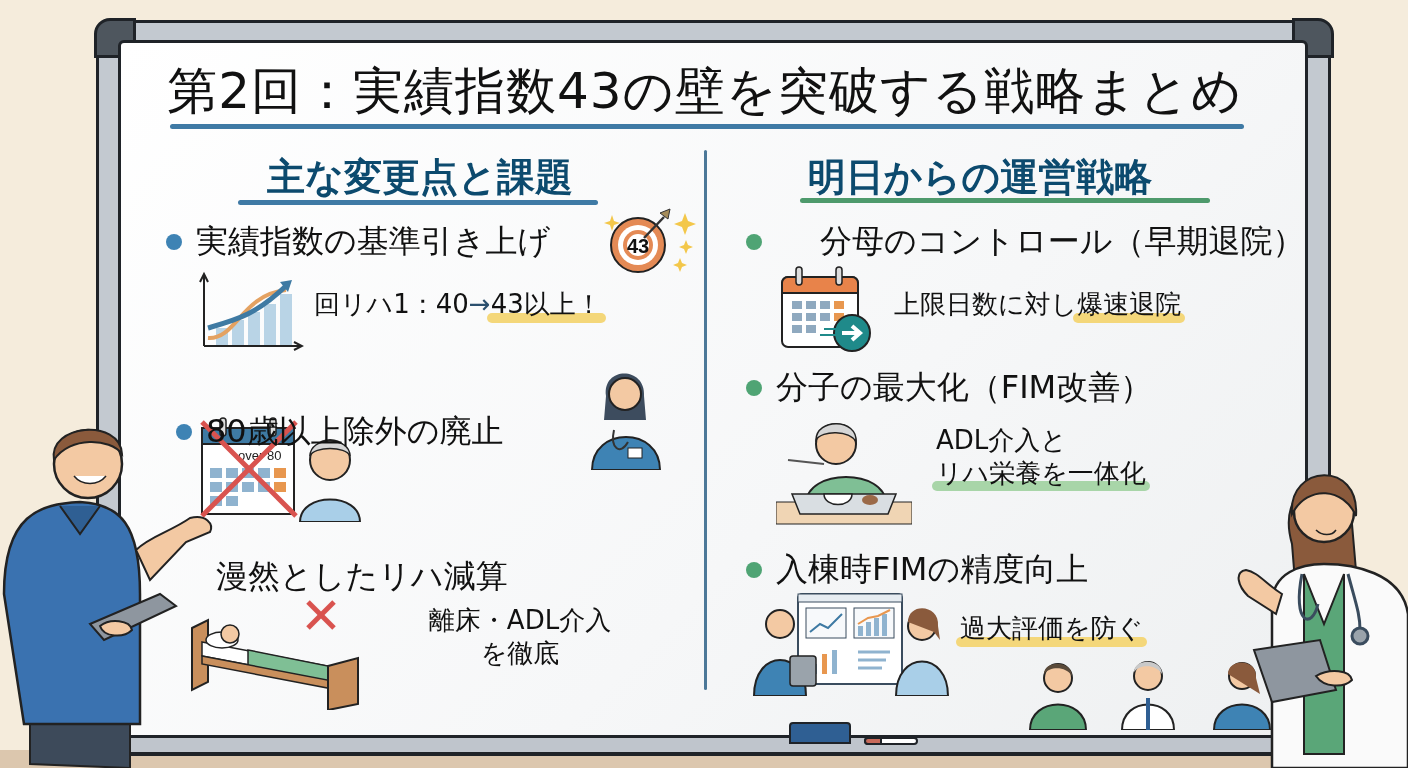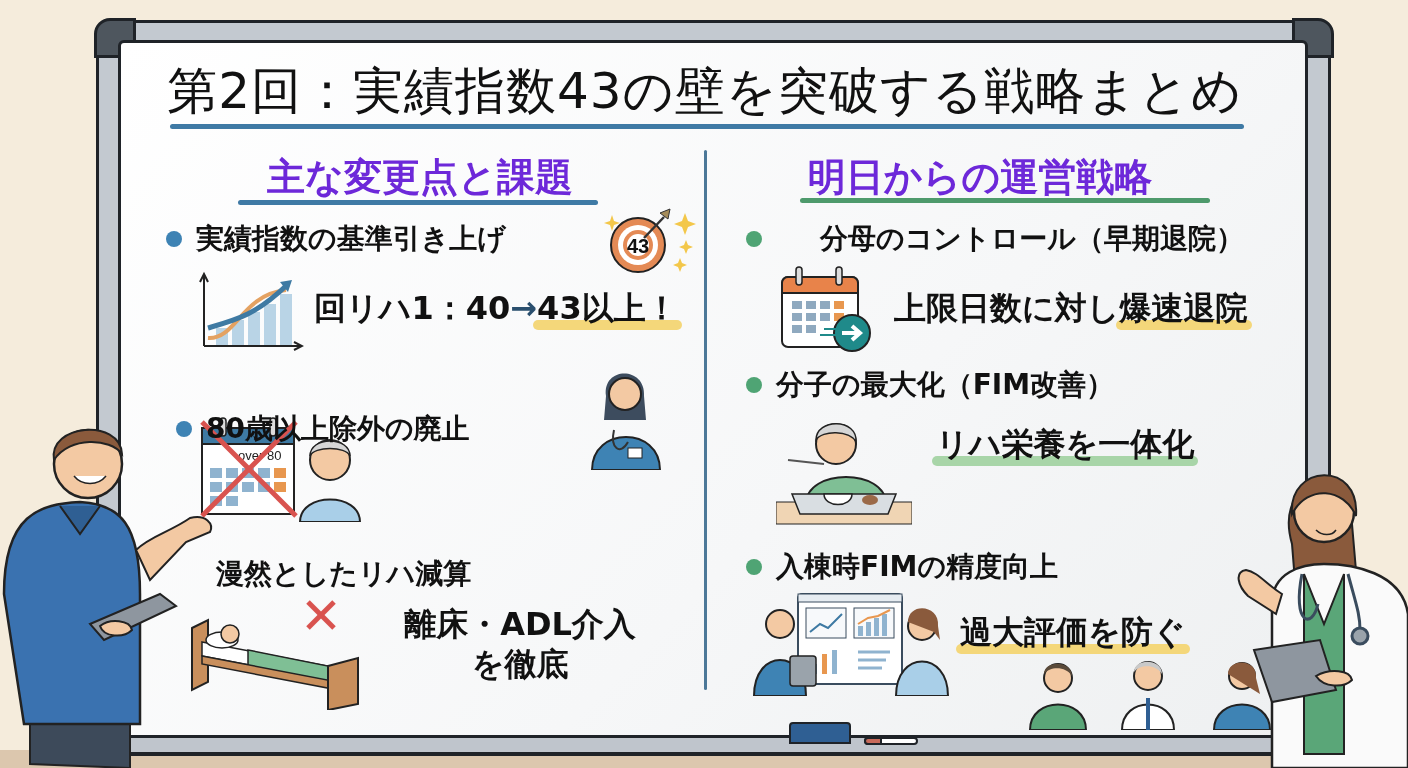--- a/index.html
+++ b/index.html
@@ -55,41 +55,41 @@
   }
   .title-underline {
     position: absolute; left: 170px; top: 124px; width: 1074px; height: 5px;
     background: #3f7aa5; border-radius: 3px;
   }
   .divider {
     position: absolute; left: 704px; top: 150px; width: 3px; height: 540px;
     background: #4c7898; border-radius: 2px;
   }
   .col-heading {
-    position: absolute; font-size: 38px; font-weight: bold; color: #6d28d9;
+    position: absolute; font-size: 38px; font-weight: bold; color: #0c4a6e;
     text-align: center;
   }
   .col-heading.left { left: 240px; top: 152px; width: 360px; }
   .col-heading.right { left: 770px; top: 152px; width: 420px; text-align: center; }
   .heading-underline {
     position: absolute; height: 5px; border-radius: 3px;
   }
   .heading-underline.left { left: 238px; top: 200px; width: 360px; background: #3f7aa5; }
   .heading-underline.right { left: 800px; top: 198px; width: 410px; background: #4e9a6c; }
 
   .bullet-row {
-    position: absolute; display: flex; align-items: center; font-size: 28px;
-    font-weight: bold; color: #111; white-space: nowrap;
+    position: absolute; display: flex; align-items: center; font-size: 32px;
+    font-weight: normal; color: #111; white-space: nowrap;
   }
   .dot { width: 16px; height: 16px; border-radius: 50%; margin-right: 14px; flex-shrink: 0; }
   .dot.blue { background: #3e83b4; }
   .dot.green { background: #4fa474; }
 
   .sub-text {
-    position: absolute; font-size: 32px; font-weight: bold; color: #111;
+    position: absolute; font-size: 26px; font-weight: normal; color: #111;
     text-align: center; line-height: 1.25; white-space: nowrap;
   }
   .hl { position: relative; display: inline-block; }
   .hl::after {
     content: ""; position: absolute; left: -4px; right: -4px; bottom: -2px; height: 10px;
     border-radius: 5px; z-index: -1;
   }
   .hl.yellow::after { background: #f4d77a; }
   .hl.green::after { background: #a8d5a8; }
   .sub-text, .bullet-row { z-index: 2; }
@@ -254,20 +254,21 @@
   <rect x="0" y="88" width="136" height="22" fill="#f0d5b4" stroke="#222" stroke-width="1"></rect>
   <path d="M30 90 C30 54 110 54 110 90 Z" fill="#7fbf95" stroke="#222" stroke-width="2"></path>
   <circle cx="60" cy="30" r="20" fill="#f3c9a3" stroke="#222" stroke-width="2"></circle>
   <path d="M40 26 C40 4 82 4 80 28 C74 16 46 16 40 26 Z" fill="#d6d6d6" stroke="#222" stroke-width="1.5"></path>
   <path d="M16 80 L120 80 L112 100 L24 100 Z" fill="#d9dee2" stroke="#222" stroke-width="1.5"></path>
   <path d="M48 80 C48 94 76 94 76 80 Z" fill="#fff" stroke="#222" stroke-width="1.5"></path>
   <ellipse cx="94" cy="86" rx="8" ry="5" fill="#9b6a48"></ellipse>
   <line x1="12" y1="46" x2="48" y2="50" stroke="#555" stroke-width="2"></line>
 </svg>
 <div class="sub-text" style="left:936px; top:424px; text-align:left;">
+  <div>ADL介入と</div>
   <div><span class="hl green">リハ栄養を一体化</span></div>
 </div>
 
 <div class="bullet-row" style="left:746px; top:548px;">
   <span class="dot green"></span>
   <span>入棟時FIMの精度向上</span>
 </div>
 <svg class="illus" style="left:750px; top:592px;" width="200" height="104" viewBox="0 0 200 104">
   <rect x="48" y="2" width="104" height="90" rx="4" fill="#fff" stroke="#3a4c5e" stroke-width="2"></rect>
   <rect x="48" y="2" width="104" height="8" fill="#e6ecf1" stroke="#3a4c5e" stroke-width="1"></rect>

